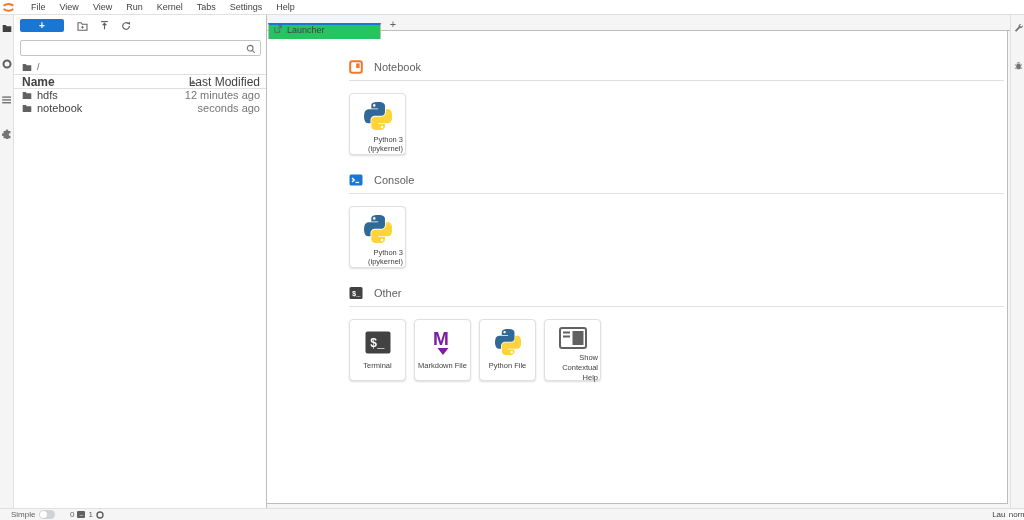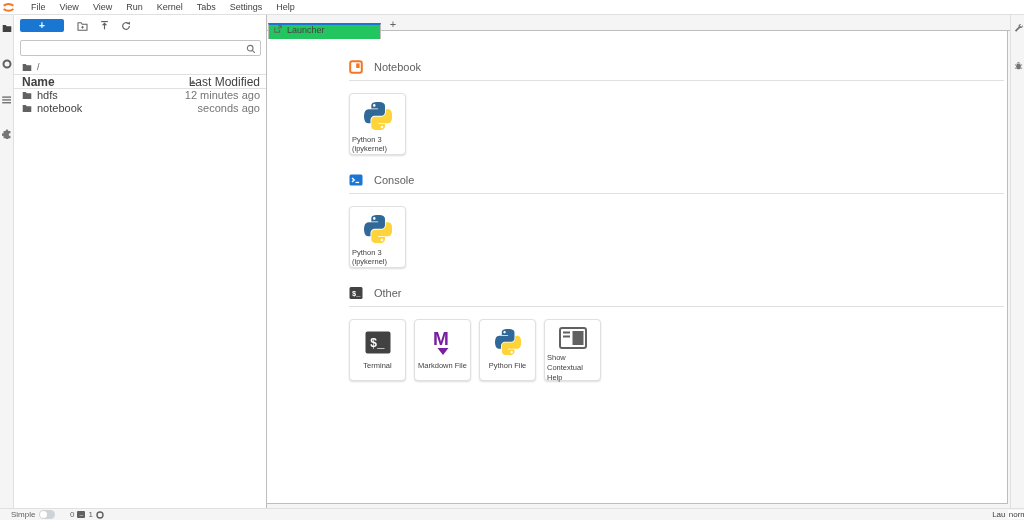--- a/index.html
+++ b/index.html
@@ -56,21 +56,21 @@
   
   .launcher { position:absolute; left:82px; top:28px; width:640px; }
   .lsection { margin-bottom:17px; }
   .lsection-head { display:flex; align-items:center; height:15px; }
   .lsection-head .sicon { width:14px; height:14px; flex:0 0 auto; }
   .lsection-title { font-size:11px; color:#616161; margin-left:11px; }
   .lsection-rule { border-bottom:1px solid #e0e0e0; margin-top:6px; width:655px; }
   .cards { display:flex; gap:8px; margin-top:12px; }
   .card { width:57px; height:62px; background:#fff; border:1px solid #e0e0e0; border-radius:4px; box-shadow:0 1px 2px rgba(0,0,0,.14); cursor:pointer; display:flex; flex-direction:column; align-items:center; }
   .card .cicon { width:30px; height:30px; margin-top:7px; display:flex; align-items:center; justify-content:center; }
-  .card .clabel { font-size:7.5px; color:#424242; text-align:left; line-height:1.3; margin-top:4px; padding:0 2px; }
+  .card .clabel { font-size:7.5px; color:#424242; text-align:right; line-height:1.3; margin-top:4px; padding:0 2px; }
 
   
   .rightbar { position:absolute; top:15px; left:1010px; width:14px; height:493px; background:#f5f5f5; border-left:1px solid #e0e0e0; }
   .rightbar .abtn { width:14px; height:16px; display:flex; align-items:center; justify-content:center; }
   .rb-wrench { margin-top:4px; }
   .rb-bug { margin-top:22px; }
 
   
   .statusbar { position:absolute; left:0; bottom:0; width:1024px; height:12px; background:#f5f5f5; border-top:1px solid #e0e0e0; font-size:8px; color:#616161; }
   .sb-simple-label { position:absolute; left:11px; top:1px; }

